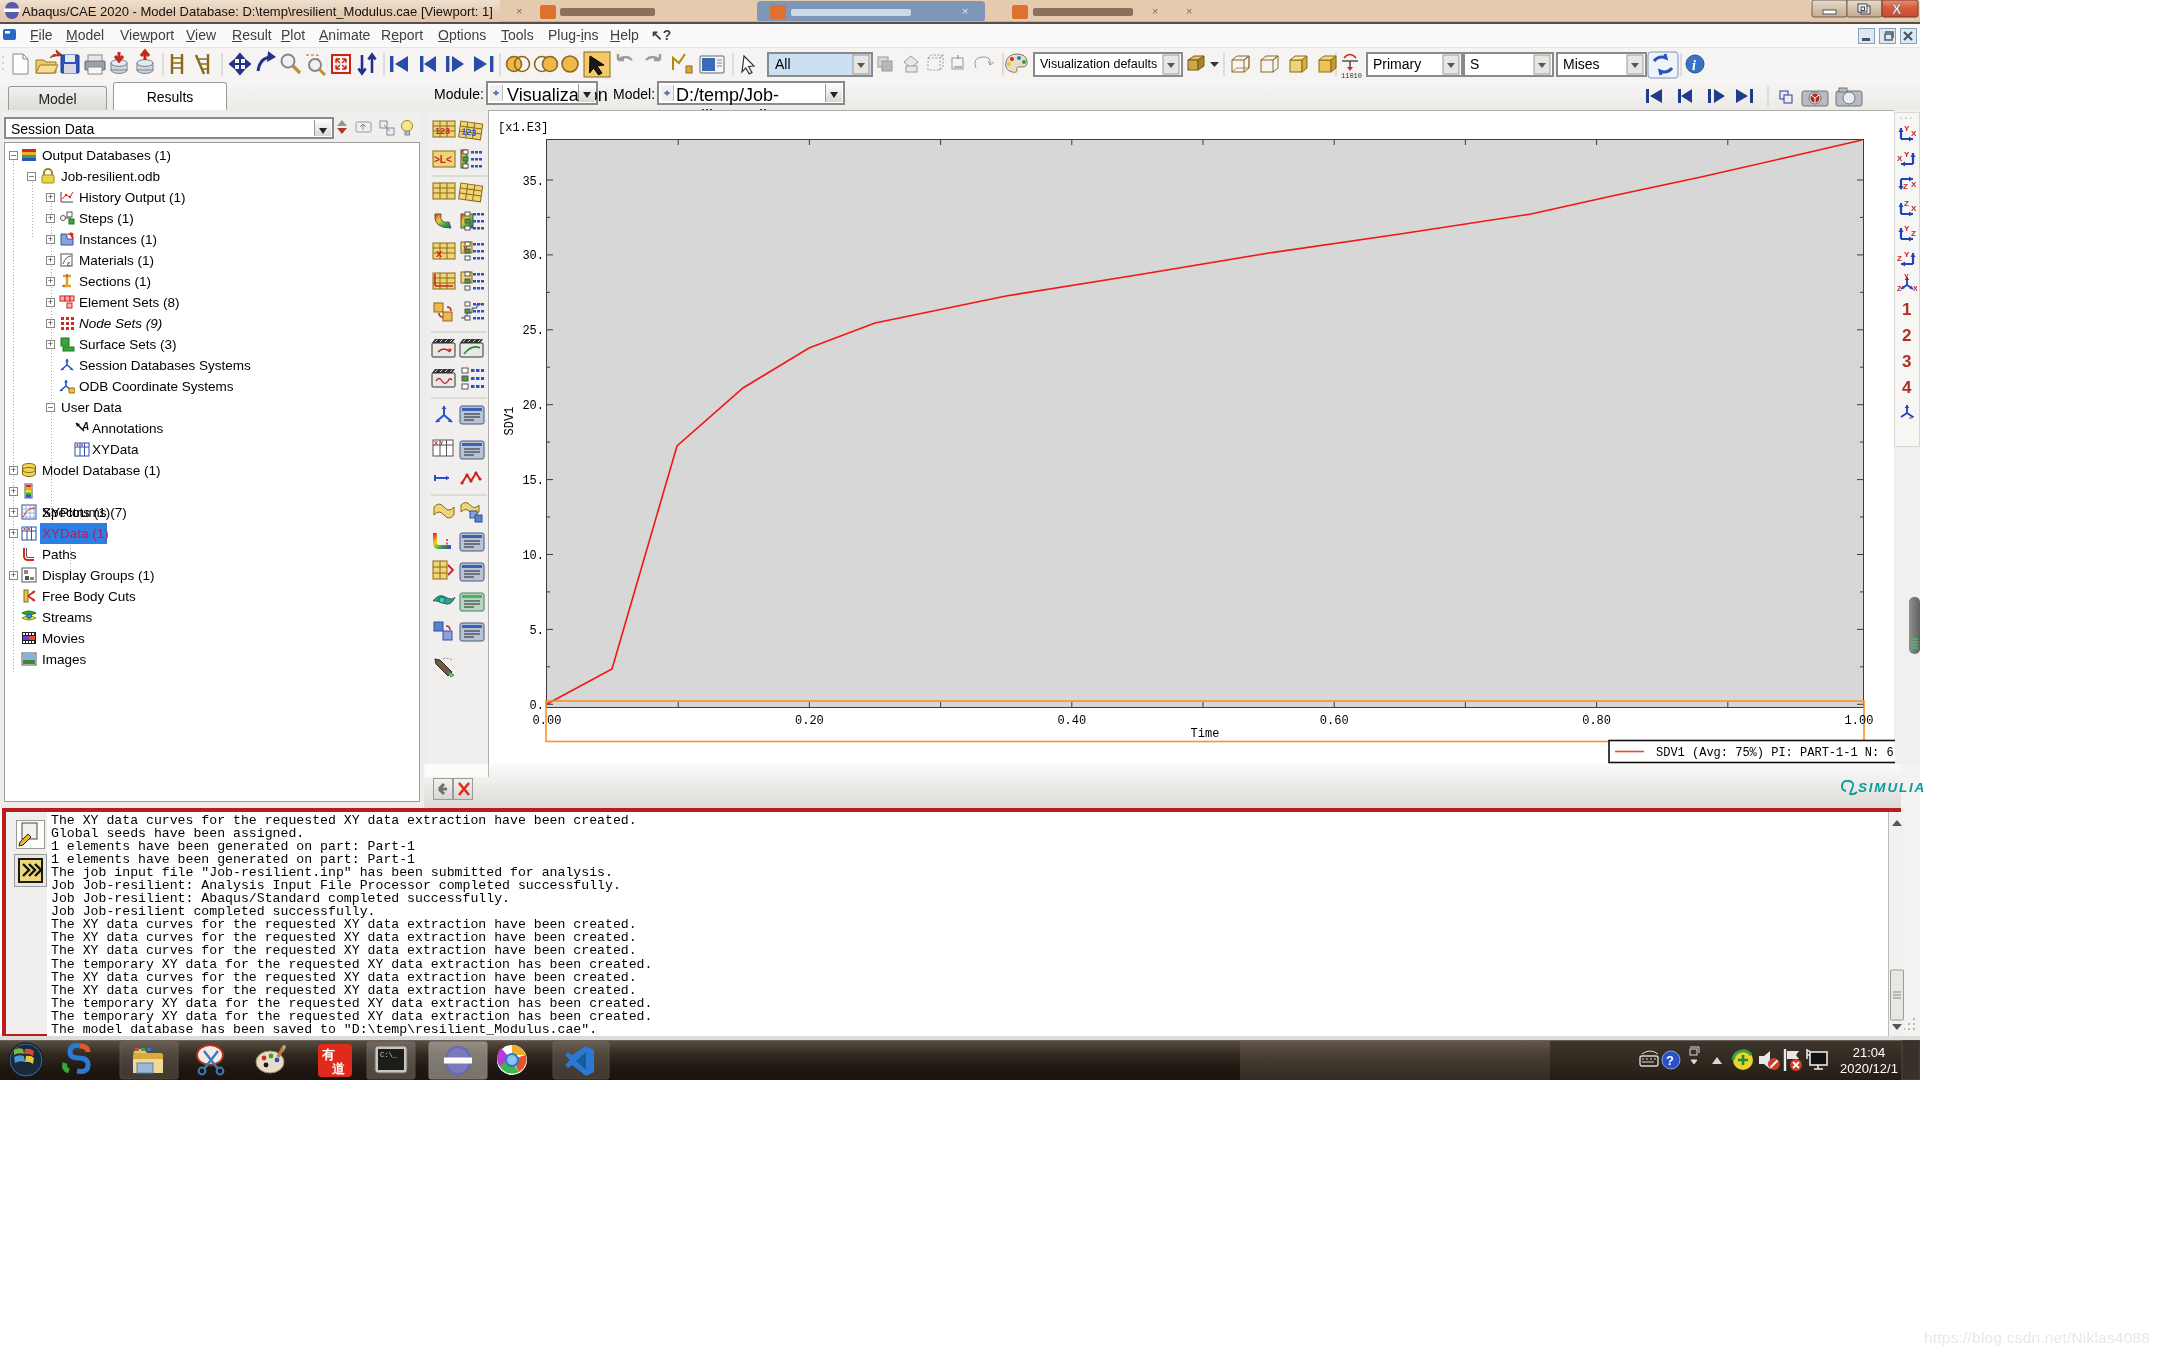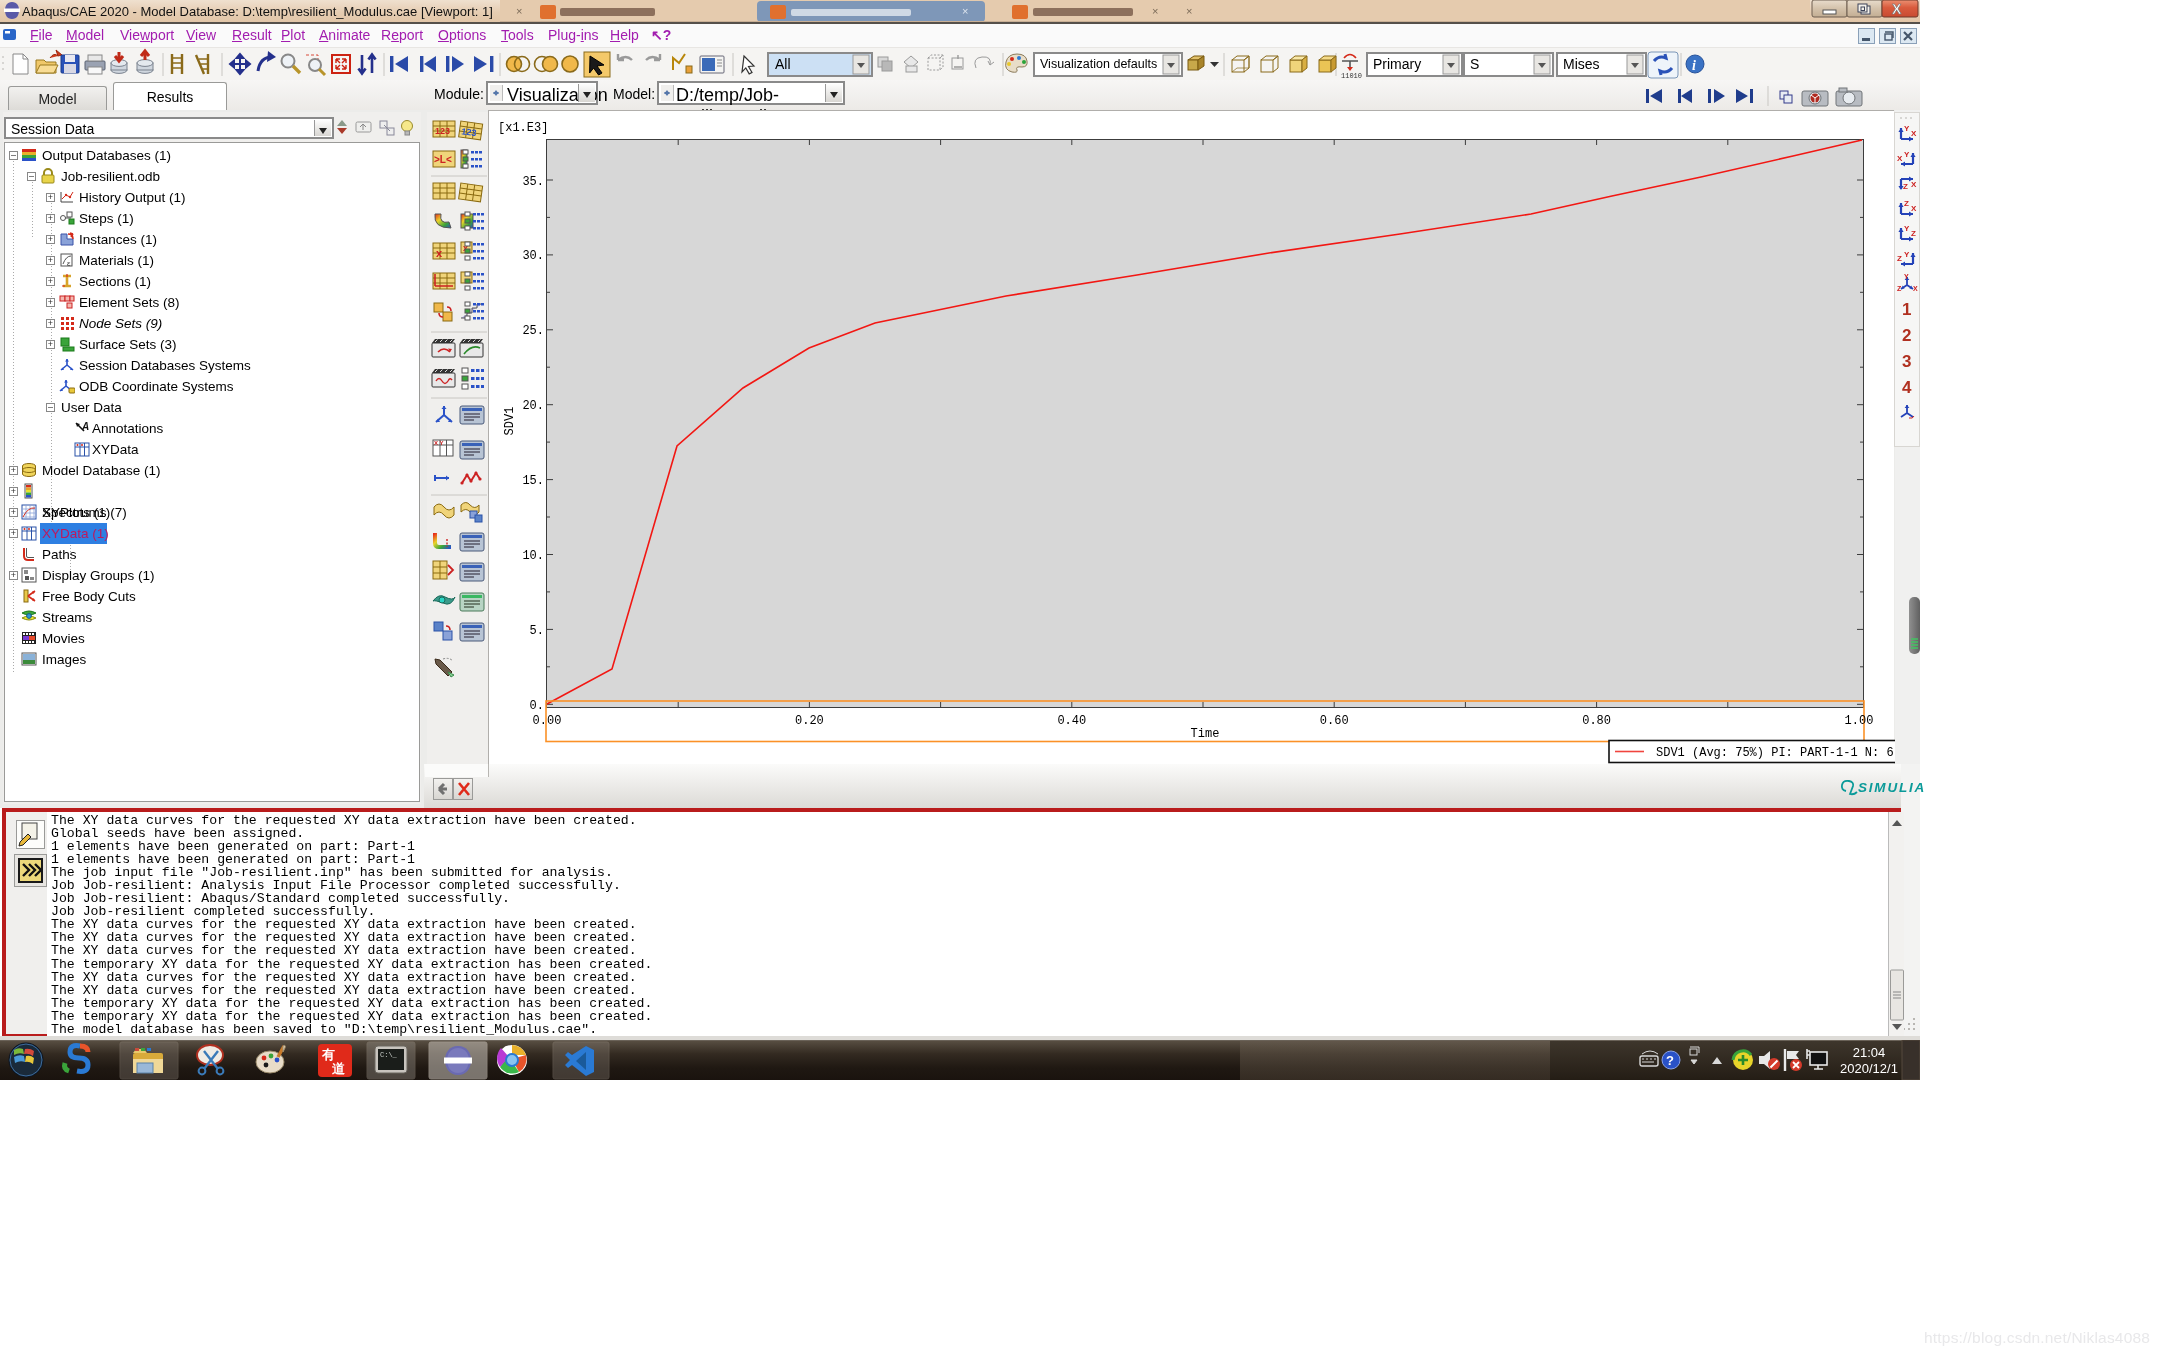--- a/index.html
+++ b/index.html
@@ -7,21 +7,21 @@
   #page { position:absolute; top:0; left:0; width:2158px; height:1354px; background:#fff; }
   .abs { position:absolute; }
   .mono { font-family:"Liberation Mono",monospace; }
   
   #titlebar { left:0; top:0; width:1920px; height:22px;
     background:linear-gradient(#efe0cf,#e6cdb2 55%,#e2c6a8); }
   #titletext { left:22px; top:4px; font-size:13px; color:#111; }
   #tbline { left:0; top:22px; width:1920px; height:2px; background:#55504a; }
   
   #menubar { left:0; top:24px; width:1920px; height:23px; background:#fafafa; }
-  .menuitem { position:absolute; top:3px; font-size:14px; color:#a21caf; }
+  .menuitem { position:absolute; top:3px; font-size:14px; color:#404040; }
   .menuitem u { text-decoration:underline; }
   
   #toolbar1 { left:0; top:47px; width:1920px; height:33px; background:#f5f4f2; border-top:1px solid #e8e6e3; }
   #contextrow { left:0; top:80px; width:1920px; height:30px; background:linear-gradient(#f7f6f5,#eceae7); }
   .combo { position:absolute; background:#fff; border:2px solid #8a8a8a; font-size:18px;padding-left:44px; }
   .arrowbox { position:absolute; right:1px; top:1px; bottom:1px; width:17px; background:linear-gradient(#fdfdfd,#d8d6d2); border-left:1px solid #999; }
   .arrowbox:after { content:""; position:absolute; left:4px; top:8px; border:4px solid transparent; border-top:6px solid #222; }
   .spinner { position:absolute; left:2px; top:2px; bottom:2px; width:13px; background:#f0efed; border-right:1px solid #bbb; }
   .spinner:before { content:""; position:absolute; left:3px; top:2px; border:3px solid transparent; border-bottom:4px solid #5577aa; }
   .spinner:after { content:""; position:absolute; left:3px; bottom:2px; border:3px solid transparent; border-top:4px solid #5577aa; }

